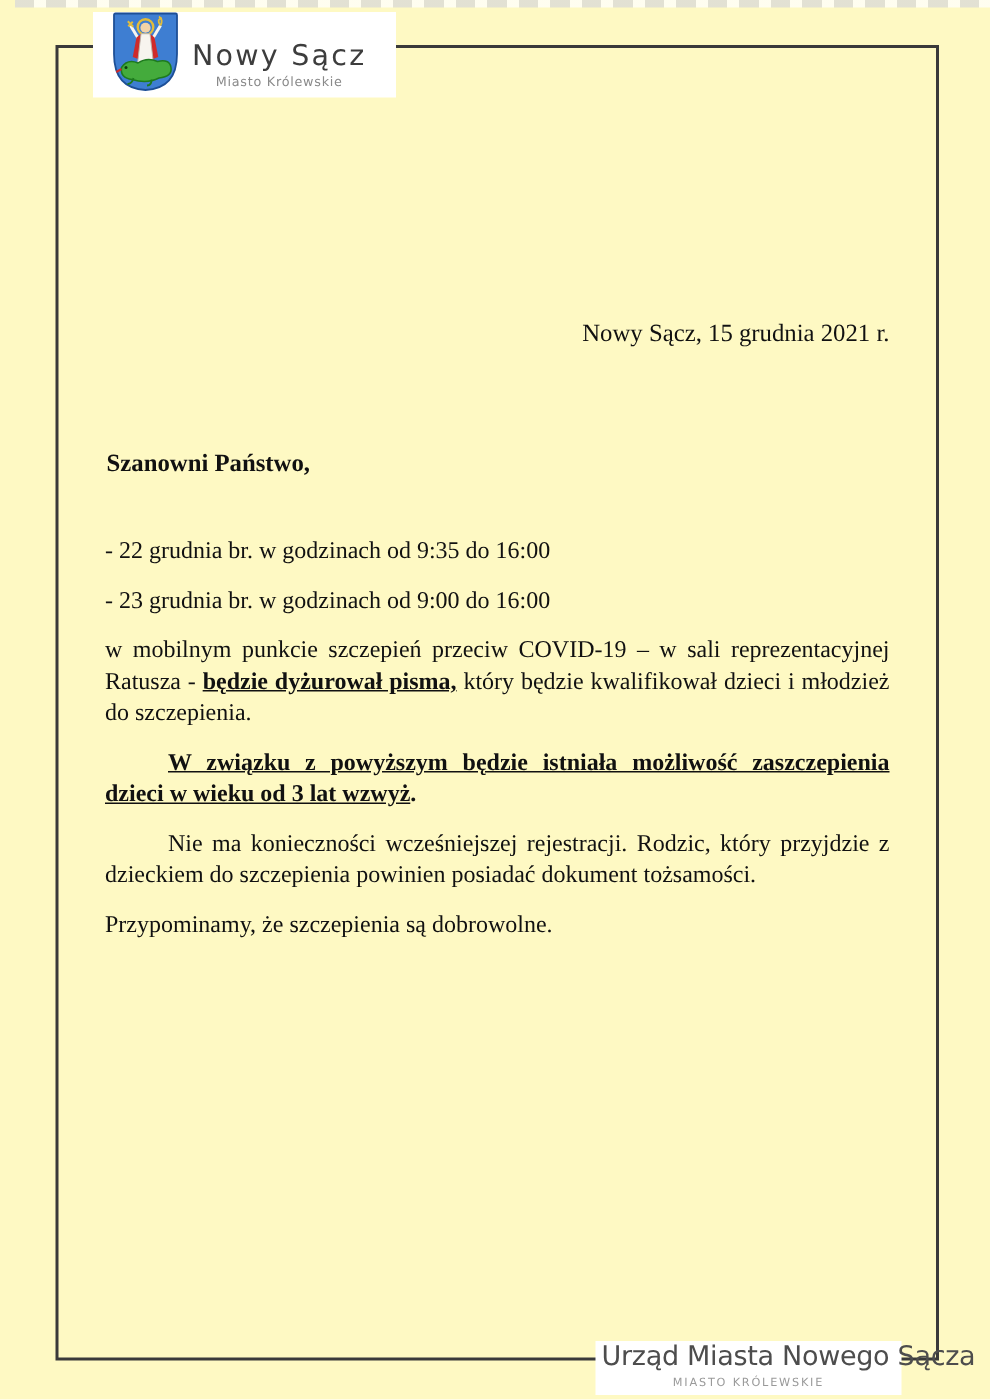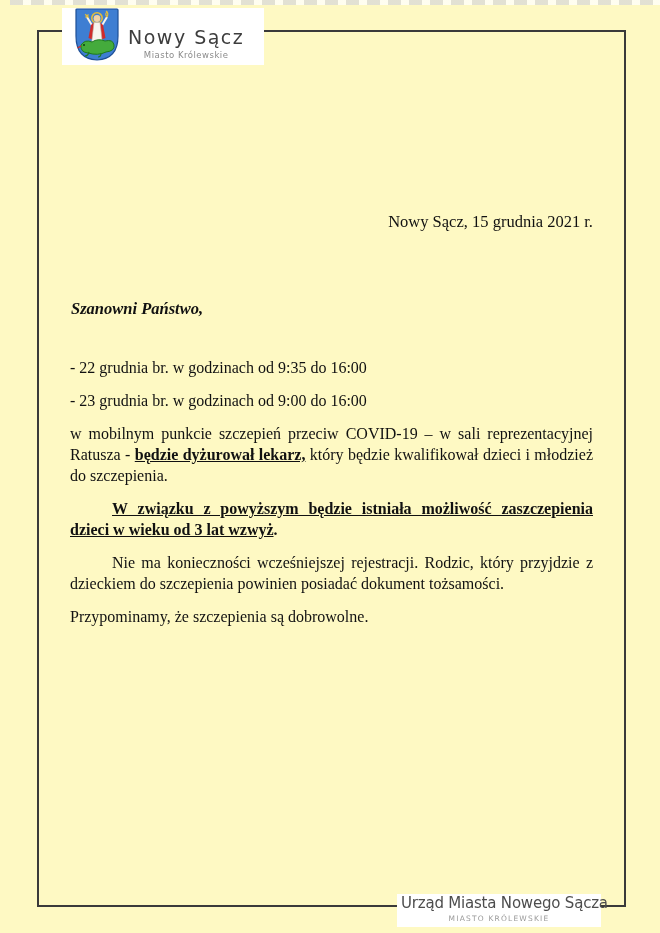--- a/index.html
+++ b/index.html
@@ -61,21 +61,20 @@
     left: 70px; top: 212px;
     width: 523px;
     text-align: right;
     font-size: 16.5px;
   }
   .salutation {
     position: absolute;
     left: 71px; top: 299px;
     font-size: 16.5px;
     font-weight: bold;
-    font-style: italic;
   }
   .letter-body {
     position: absolute;
     left: 70px; top: 357px;
     width: 523px;
     font-size: 16px;
     line-height: 21px;
   }
   .letter-body p {
     margin: 0 0 12px 0;
@@ -94,21 +93,21 @@
   .footer {
     position: absolute;
     left: 397px; top: 894px;
     width: 204px;
     background: #ffffff;
     text-align: center;
     padding: 1px 4px 4px 4px;
     font-family: "DejaVu Sans", sans-serif;
   }
   .footer-name {
-    font-size: 15px;
+    font-size: 18px;
     letter-spacing: -0.2px;
     color: #4d4d4d;
     white-space: nowrap;
     line-height: 1.1;
   }
   .footer-sub {
     font-size: 7.5px;
     letter-spacing: 1.2px;
     color: #9a9a9a;
     margin-top: 2px;
@@ -156,21 +155,21 @@
 
   <div class="dateline">Nowy Sącz, 15 grudnia 2021 r.</div>
 
   <div class="salutation">Szanowni Państwo,</div>
 
   <div class="letter-body">
 
     <p class="no-justify">- 22 grudnia br. w godzinach od 9:35 do 16:00</p>
     <p class="no-justify">- 23 grudnia br. w godzinach od 9:00 do 16:00</p>
 
-    <p><span>w mobilnym punkcie szczepień przeciw COVID-19 – w sali reprezentacyjnej Ratusza - </span><span class="emph">będzie dyżurował lekarz,</span><span> który będzie kwalifikował dzieci i młodzież do szczepienia.</span></p>
+    <p><span>w mobilnym punkcie szczepień przeciw COVID-19 – w sali reprezentacyjnej Ratusza - </span><span class="emph">będzie dyżurował pisma,</span><span> który będzie kwalifikował dzieci i młodzież do szczepienia.</span></p>
 
     <p class="indent bold-underline-para"><span class="emph">W związku z powyższym będzie istniała możliwość zaszczepienia dzieci w wieku od 3 lat wzwyż</span><span>.</span></p>
 
 
     <p class="indent">Nie ma konieczności wcześniejszej rejestracji. Rodzic, który przyjdzie z dzieckiem do szczepienia powinien posiadać dokument tożsamości.</p>
 
     <p class="no-justify">Przypominamy, że szczepienia są dobrowolne.</p>
   </div>
 
   <div class="footer">

